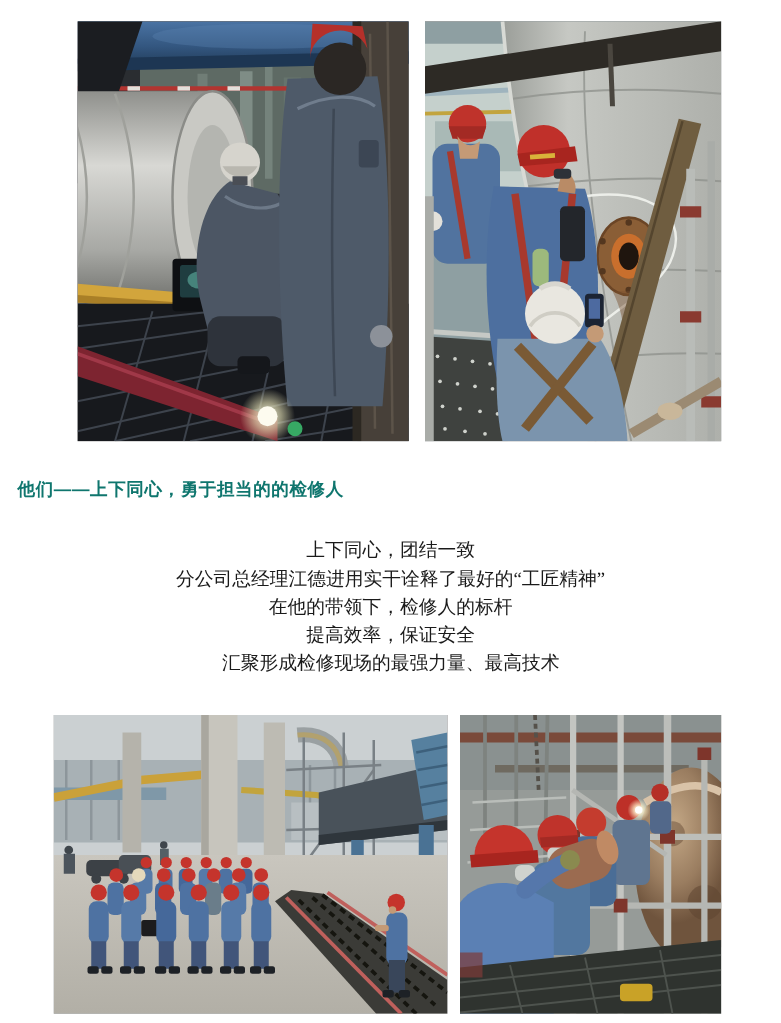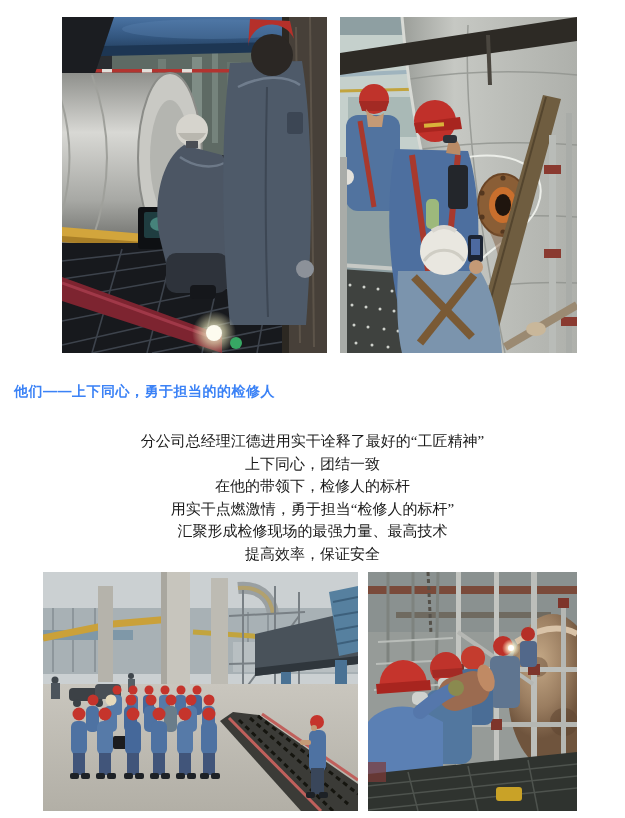--- a/index.html
+++ b/index.html
@@ -6,21 +6,21 @@
   html,body { background:#ffffff; }
   .page { position:relative; width:625px; height:818px; background:#fff;
           font-family:"Liberation Sans", sans-serif; overflow:hidden; }
   .photo { position:absolute; overflow:hidden; background:#888; }
   .photo svg { display:block; width:100%; height:100%; }
   .p1 { left:62px;  top:17px;  width:265px; height:336px; }
   .p2 { left:340px; top:17px;  width:237px; height:336px; }
   .p3 { left:43px;  top:572px; width:315px; height:239px; }
   .p4 { left:368px; top:572px; width:209px; height:239px; }
   .heading { position:absolute; left:14px; top:383px; font-size:14px; font-weight:bold;
-             color:#3b82f6; letter-spacing:0.5px; font-family:"Liberation Sans", sans-serif; }
+             color:#0f766e; letter-spacing:0.5px; font-family:"Liberation Sans", sans-serif; }
   .poem { position:absolute; left:0; top:430px; width:625px; text-align:center;
           font-family:"Liberation Serif","DejaVu Serif", serif; font-size:15px; color:#1a1a1a; }
   .poem p { line-height:22.5px; height:22.5px; white-space:nowrap; }
 </style>
 </head>
 <body>
 
 <div class="page">
 
   <figure class="photo p1" aria-label="检修人员在钢格栅平台上检查设备">
@@ -201,26 +201,25 @@
       <rect x="128" y="218" width="15" height="27" rx="3" fill="#1c2433"></rect>
       <rect x="131" y="222" width="9" height="16" fill="#4d6aa0"></rect>
       <circle cx="136" cy="250" r="7" fill="#c49a76"></circle>
       <rect x="0" y="140" width="7" height="196" fill="#a9aca8"></rect>
     </svg>
   </figure>
 
   <h2 class="heading">他们——上下同心，勇于担当的的检修人</h2>
 
   <div class="poem">
+    <p>上下同心，团结一致</p>
     <p>分公司总经理江德进用实干诠释了最好的“工匠精神”</p>
-    <p>上下同心，团结一致</p>
     <p>在他的带领下，检修人的标杆</p>
-    <p>用实干点燃激情，勇于担当“检修人的标杆”</p>
+    <p>提高效率，保证安全</p>
     <p>汇聚形成检修现场的最强力量、最高技术</p>
-    <p>提高效率，保证安全</p>
   </div>
 
   <figure class="photo p3" aria-label="检修队伍在装置现场列队听讲">
     <svg viewBox="0 0 315 239" preserveAspectRatio="none" xmlns="http://www.w3.org/2000/svg">
       <defs>
         <linearGradient id="gr3" x1="0" y1="0" x2="0" y2="1">
           <stop offset="0" stop-color="#c9c6be"></stop>
             <stop offset="1" stop-color="#b2afa6"></stop>
         </linearGradient>
       </defs>

